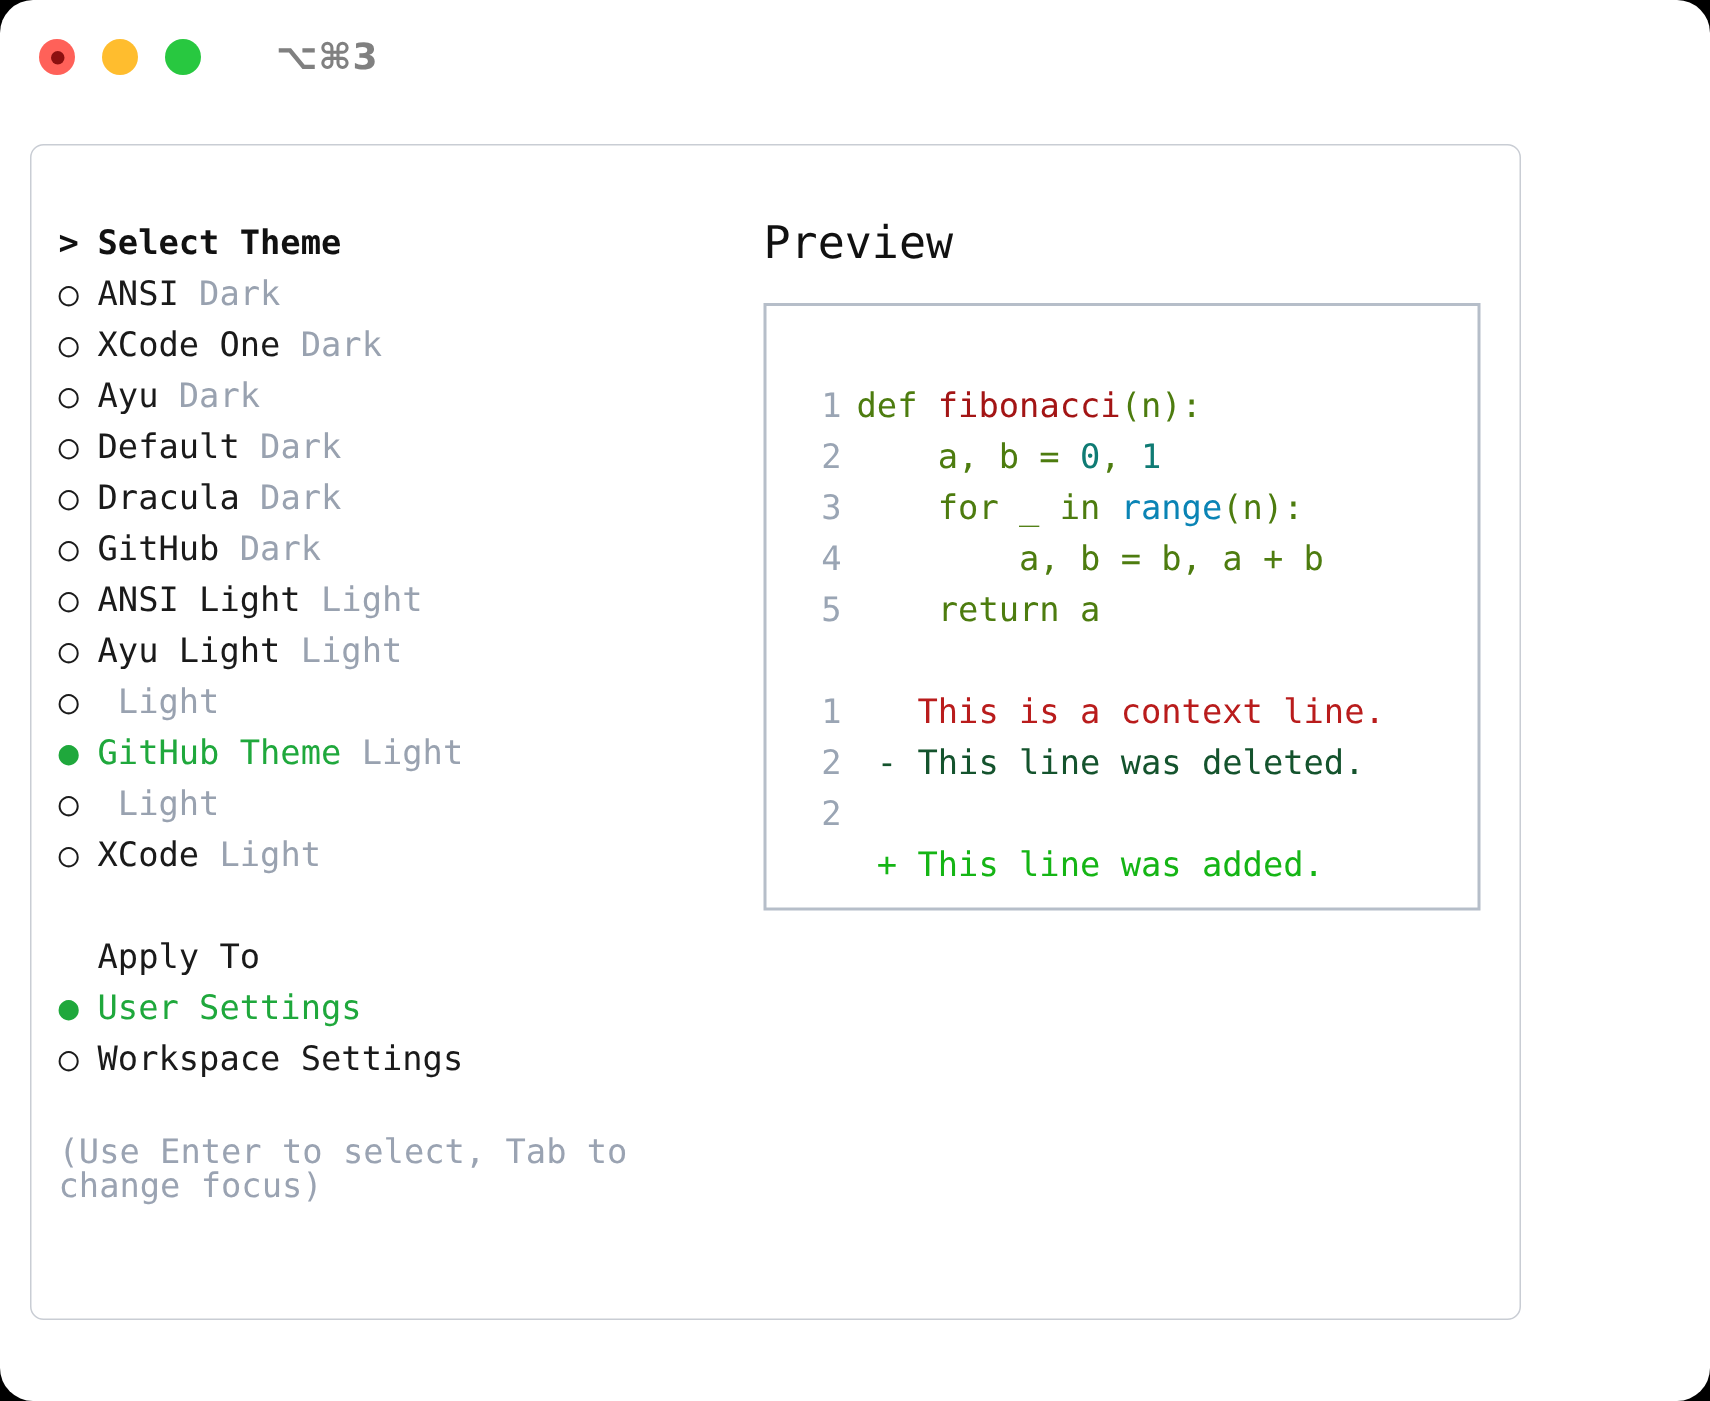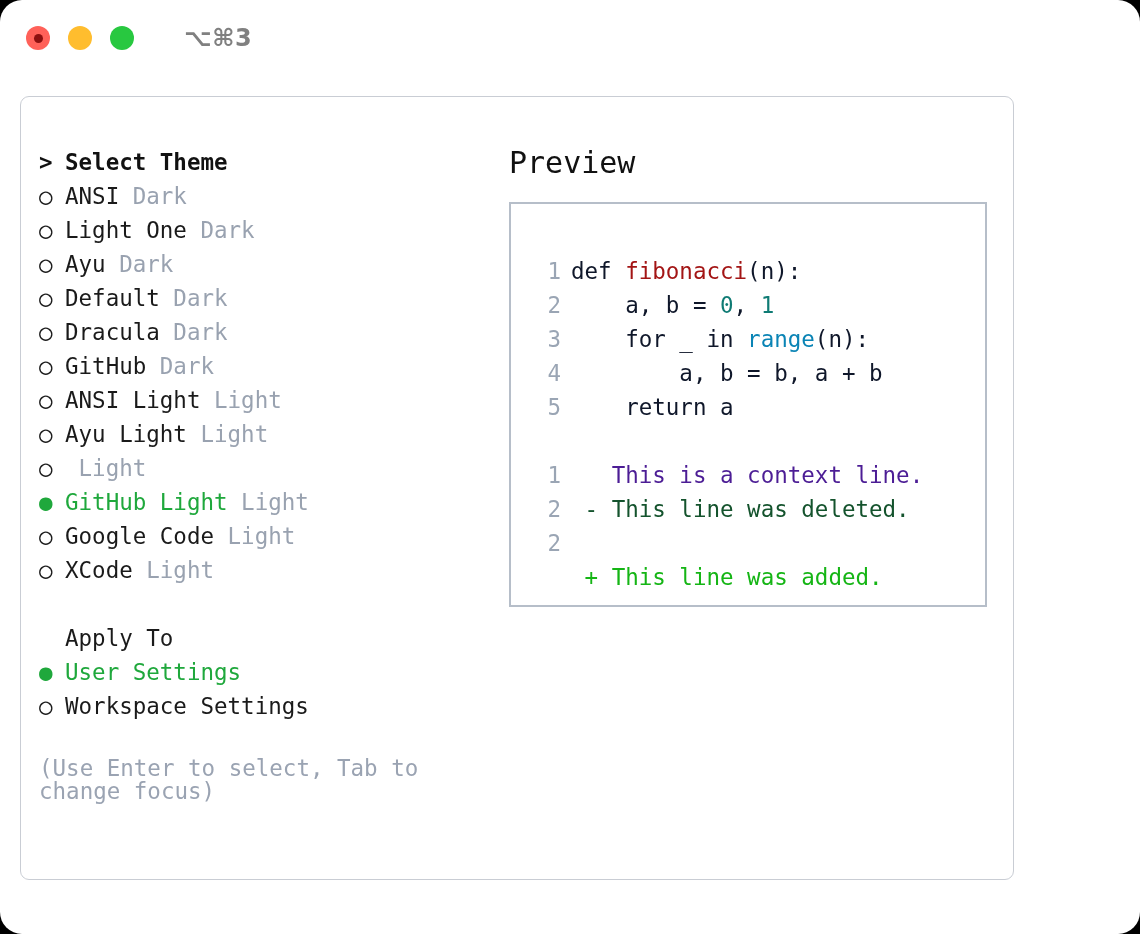--- a/index.html
+++ b/index.html
@@ -142,23 +142,23 @@
     flex: 0 0 30px;
     text-align: right;
     color: #9aa5b4;
     margin-right: 10px;
   }
   .blank { height: 34px; }
 
   .tok-fn   { color: #a31515; }
   .tok-num  { color: #0f7b74; }
   .tok-bi   { color: #0a84b5; }
-  .tok-plain{ color: #0f172a; }
-
-  .d-ctx { color: #4c1d95; }
+  .tok-plain{ color: #4d7c0f; }
+
+  .d-ctx { color: #b91c1c; }
   .d-del { color: #14532d; }
   .d-add { color: #15b515; margin-top: 34px; }
 </style>
 </head>
 <body>
 
 <div class="window">
 
   <div class="titlebar">
     <div class="lights">
@@ -176,30 +176,30 @@
 
       <div class="col-left">
 
         <div class="row mono">
           <span class="marker hdr">&gt;</span>
           <span class="hdr">Select Theme</span>
         </div>
 
         <div id="theme-list">
             <div class="row mono"><span class="marker">○</span><span class="label">ANSI</span><span class="tag"> Dark</span></div>
-            <div class="row mono"><span class="marker">○</span><span class="label">Light One</span><span class="tag"> Dark</span></div>
+            <div class="row mono"><span class="marker">○</span><span class="label">XCode One</span><span class="tag"> Dark</span></div>
             <div class="row mono"><span class="marker">○</span><span class="label">Ayu</span><span class="tag"> Dark</span></div>
             <div class="row mono"><span class="marker">○</span><span class="label">Default</span><span class="tag"> Dark</span></div>
             <div class="row mono"><span class="marker">○</span><span class="label">Dracula</span><span class="tag"> Dark</span></div>
             <div class="row mono"><span class="marker">○</span><span class="label">GitHub</span><span class="tag"> Dark</span></div>
             <div class="row mono"><span class="marker">○</span><span class="label">ANSI Light</span><span class="tag"> Light</span></div>
             <div class="row mono"><span class="marker">○</span><span class="label">Ayu Light</span><span class="tag"> Light</span></div>
             <div class="row mono"><span class="marker">○</span><span class="tag"> Light</span></div>
-            <div class="row mono sel"><span class="marker">●</span><span class="label">GitHub Light</span><span class="tag"> Light</span></div>
-            <div class="row mono"><span class="marker">○</span><span class="label">Google Code</span><span class="tag"> Light</span></div>
+            <div class="row mono sel"><span class="marker">●</span><span class="label">GitHub Theme</span><span class="tag"> Light</span></div>
+            <div class="row mono"><span class="marker">○</span><span class="tag"> Light</span></div>
             <div class="row mono"><span class="marker">○</span><span class="label">XCode</span><span class="tag"> Light</span></div>
           </div>
 
         <div class="spacer"></div>
 
         <div class="row mono">
           <span class="marker"></span>
           <span>Apply To</span>
         </div>
 

